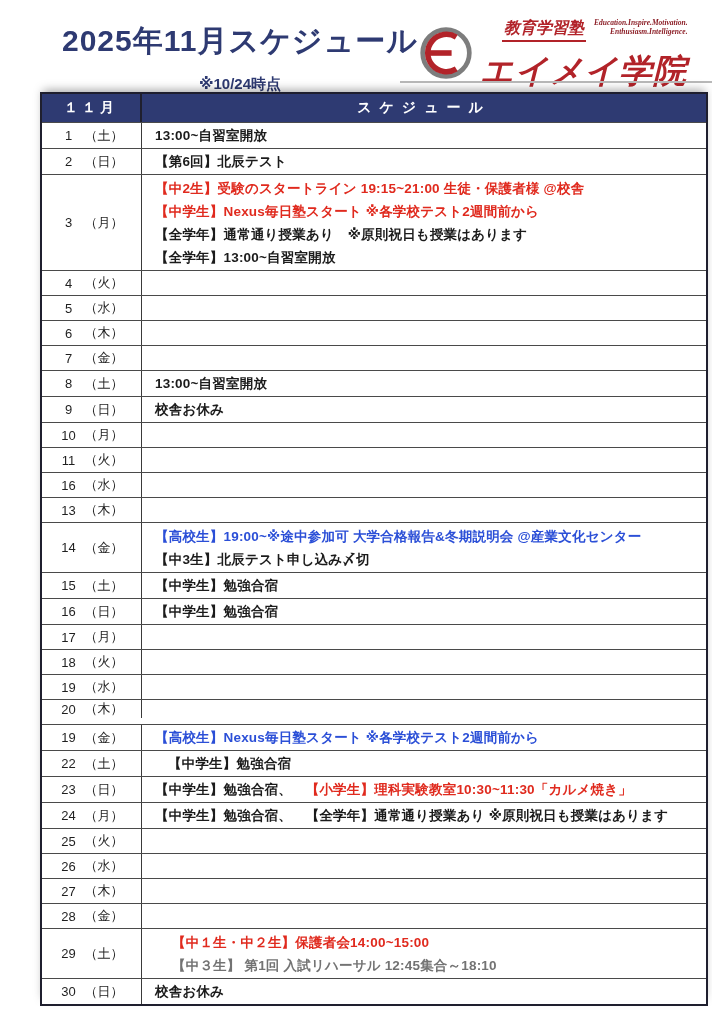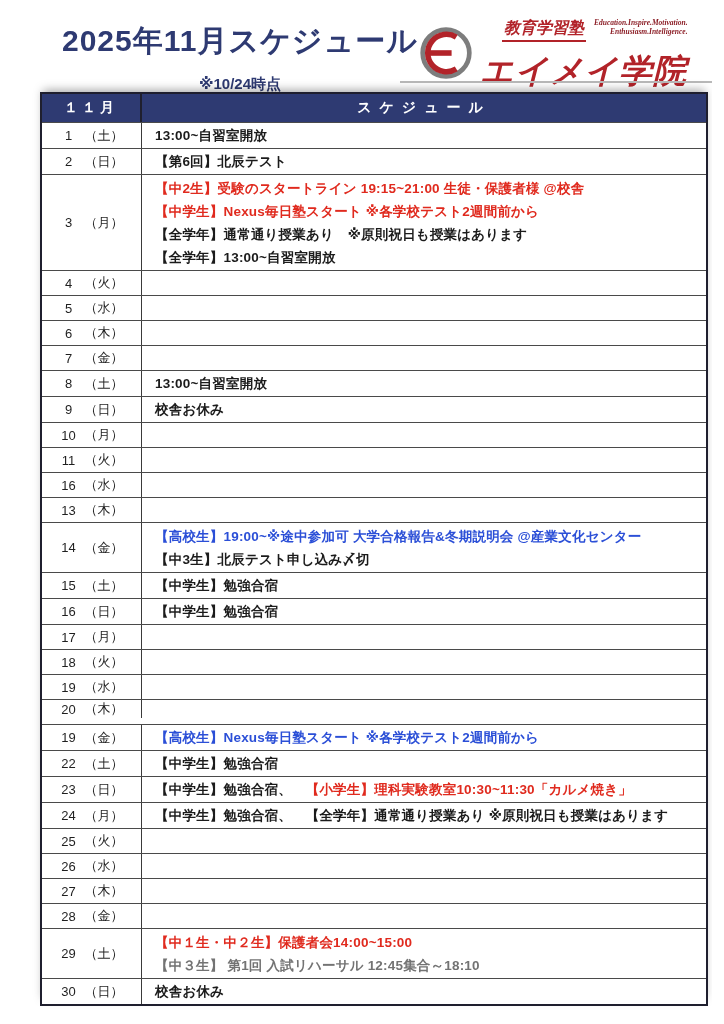--- a/index.html
+++ b/index.html
@@ -235,21 +235,21 @@
         </div>
         <div class="trow" style="min-height: 25px;">
           <div class="cell c1">
             <span class="dnum">19</span>
             <span class="dwk">（金）</span>
           </div>
           <div class="cell c2">
             <div class="line"><span style="color: rgb(43, 79, 215);">【高校生】Nexus毎日塾スタート ※各学校テスト2週間前から</span></div>
           </div>
         </div>
-        <div class="trow" style="min-height: 25px;">
+        <div class="trow" style="min-height: 25px; gap: 13px;">
           <div class="cell c1">
             <span class="dnum">22</span>
             <span class="dwk">（土）</span>
           </div>
           <div class="cell c2">
             <div class="line"><span style="color: rgb(27, 27, 27);">【中学生】勉強合宿</span></div>
           </div>
         </div>
         <div class="trow" style="min-height: 25px;">
           <div class="cell c1">
@@ -290,21 +290,21 @@
           </div>
           <div class="cell c2"></div>
         </div>
         <div class="trow" style="min-height: 25px;">
           <div class="cell c1">
             <span class="dnum">28</span>
             <span class="dwk">（金）</span>
           </div>
           <div class="cell c2"></div>
         </div>
-        <div class="trow" style="min-height: 50px;">
+        <div class="trow" style="min-height: 50px; gap: 17px;">
           <div class="cell c1">
             <span class="dnum">29</span>
             <span class="dwk">（土）</span>
           </div>
           <div class="cell c2">
             <div class="line"><span style="color: rgb(224, 42, 30);">【中１生・中２生】保護者会14:00~15:00</span></div>
             <div class="line"><span style="color: #737373; text-align: center;">【中３生】 第1回 入試リハーサル 12:45集合～18:10</span></div>
           </div>
         </div>
         <div class="trow" style="min-height: 25px;">

